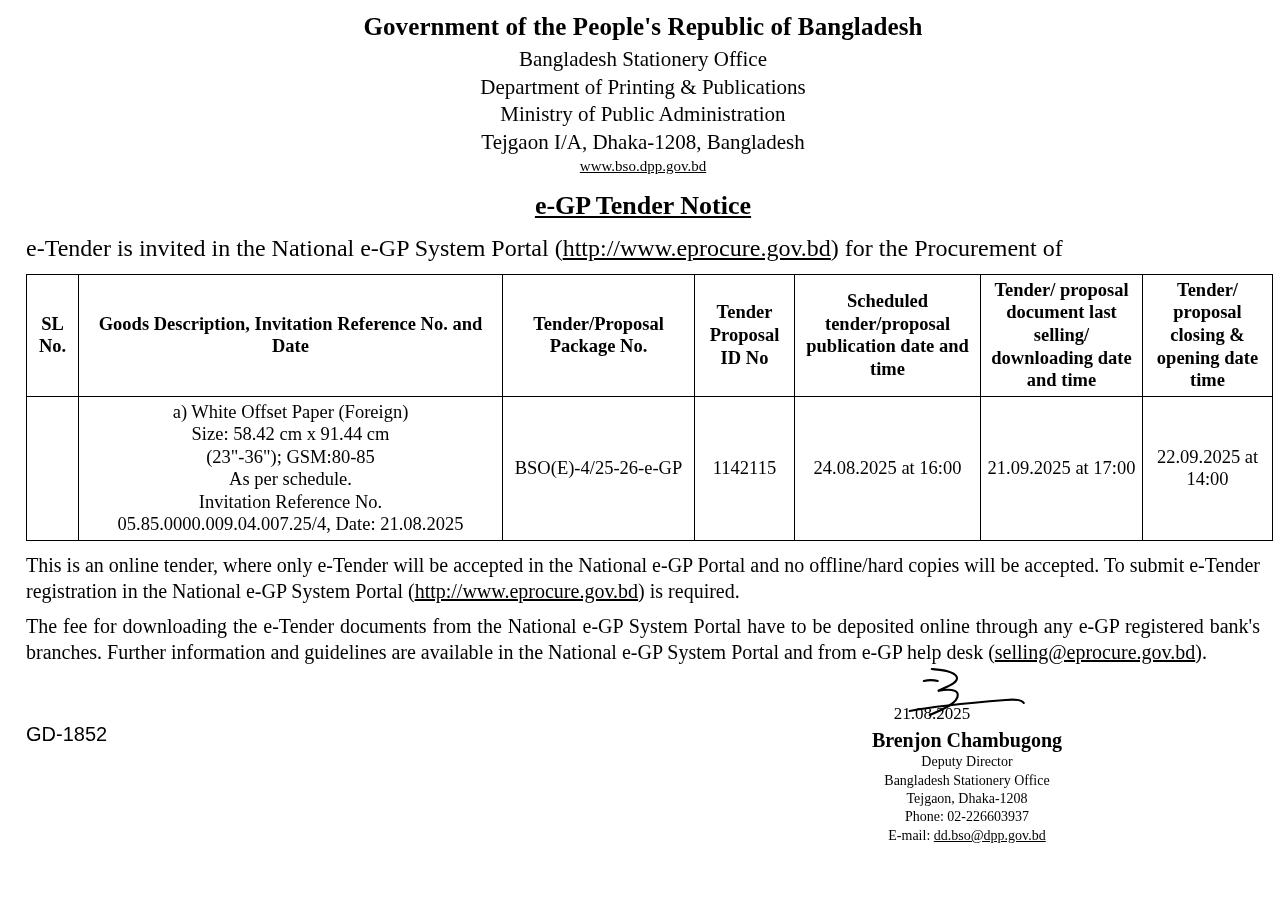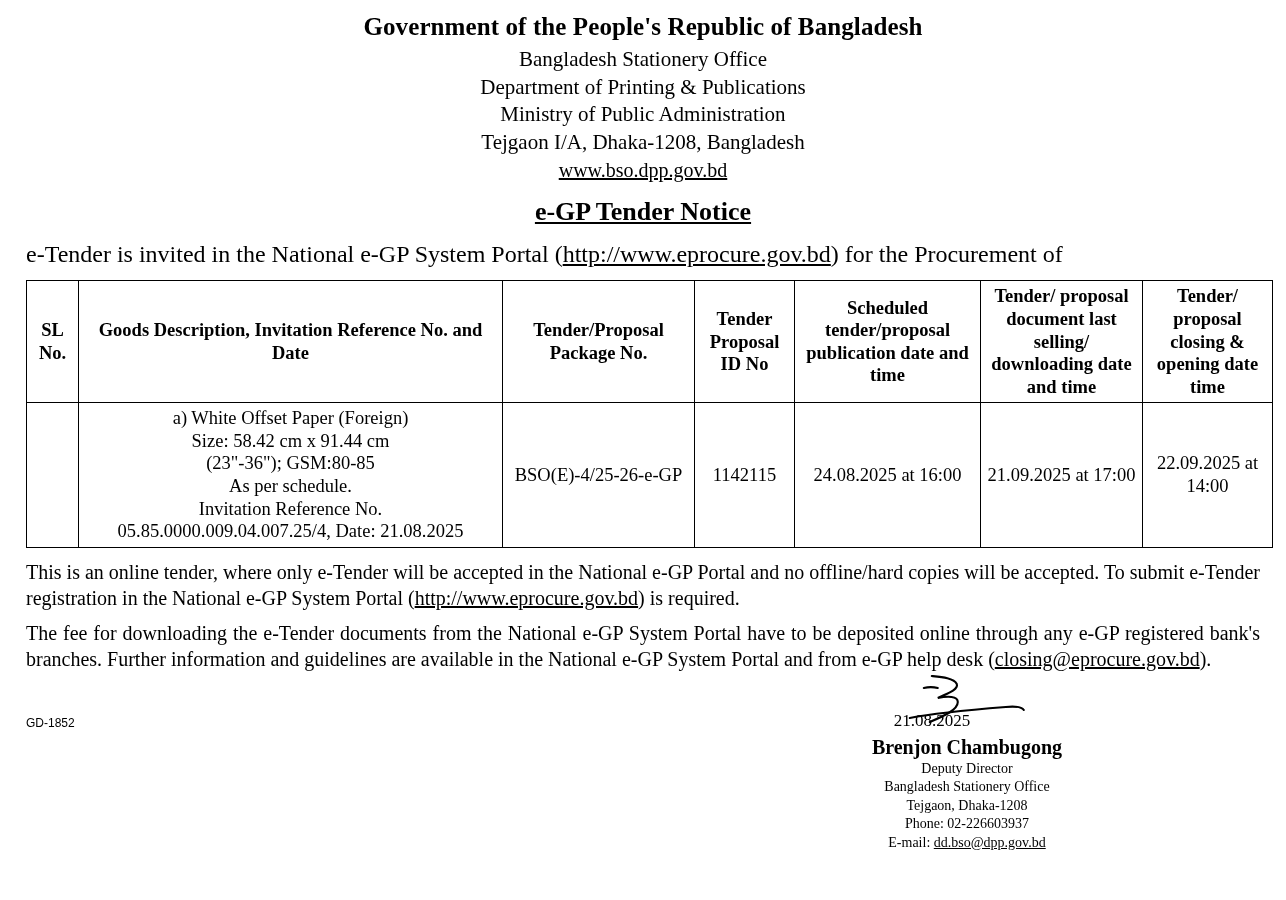--- a/index.html
+++ b/index.html
@@ -31,21 +31,21 @@
   .hdr-main {
     font-size: 25px;
     font-weight: bold;
     letter-spacing: 0.1px;
     margin-bottom: 3px;
   }
   .hdr-line {
     font-size: 21px;
   }
   .hdr-url {
-    font-size: 20px;
+    font-size: 15px;
     text-decoration: underline;
   }
   .notice-title {
     text-align: center;
     font-size: 26px;
     font-weight: bold;
     text-decoration: underline;
     margin-top: 14px;
     margin-bottom: 12px;
   }
@@ -134,22 +134,22 @@
   }
   .sig-line {
     font-size: 14px;
     line-height: 1.32;
   }
   .sig-line .lnk { text-decoration: underline; }
 
   .gd-code {
     position: absolute;
     left: 26px;
-    bottom: 38px;
-    font-size: 12px;
+    bottom: 22px;
+    font-size: 20px;
     font-family: "Liberation Sans", sans-serif;
   }
 </style>
 </head>
 <body>
 
 <div class="page">
 
   <div class="hdr">
     <div class="hdr-main">Government of the People's Republic of Bangladesh</div>
@@ -203,21 +203,21 @@
         <td class="ctr">22.09.2025 at 14:00</td>
       </tr>
     </tbody>
   </table>
 
   <p class="para first">
     <span>This is an online tender, where only e-Tender will be accepted in the National e-GP Portal and no offline/hard copies will be accepted. To submit e-Tender registration in the National e-GP System Portal (</span><span class="lnk">http://www.eprocure.gov.bd</span><span>) is required.</span>
   </p>
 
   <p class="para">
-    <span>The fee for downloading the e-Tender documents from the National e-GP System Portal have to be deposited online through any e-GP registered bank's branches. Further information and guidelines are available in the National e-GP System Portal and from e-GP help desk (</span><span class="lnk">closing@eprocure.gov.bd</span><span>).</span>
+    <span>The fee for downloading the e-Tender documents from the National e-GP System Portal have to be deposited online through any e-GP registered bank's branches. Further information and guidelines are available in the National e-GP System Portal and from e-GP help desk (</span><span class="lnk">selling@eprocure.gov.bd</span><span>).</span>
   </p>
 
   <div class="sig-block">
     <div class="sig-scribble">
       <svg class="sig-svg" width="210" height="62" viewBox="0 0 210 62">
         <g fill="none" stroke="#000" stroke-width="2.1" stroke-linecap="round">
           <path d="M74 2 C84 3, 96 4, 99 10 C101 16, 88 20, 80 24 C90 22, 100 22, 100 28 C100 36, 86 42, 72 48"></path>
           <path d="M66 14 C70 13, 76 13, 80 14"></path>
           <path d="M52 44 C72 40, 110 36, 148 33 C158 32, 164 33, 166 36"></path>
         </g>

